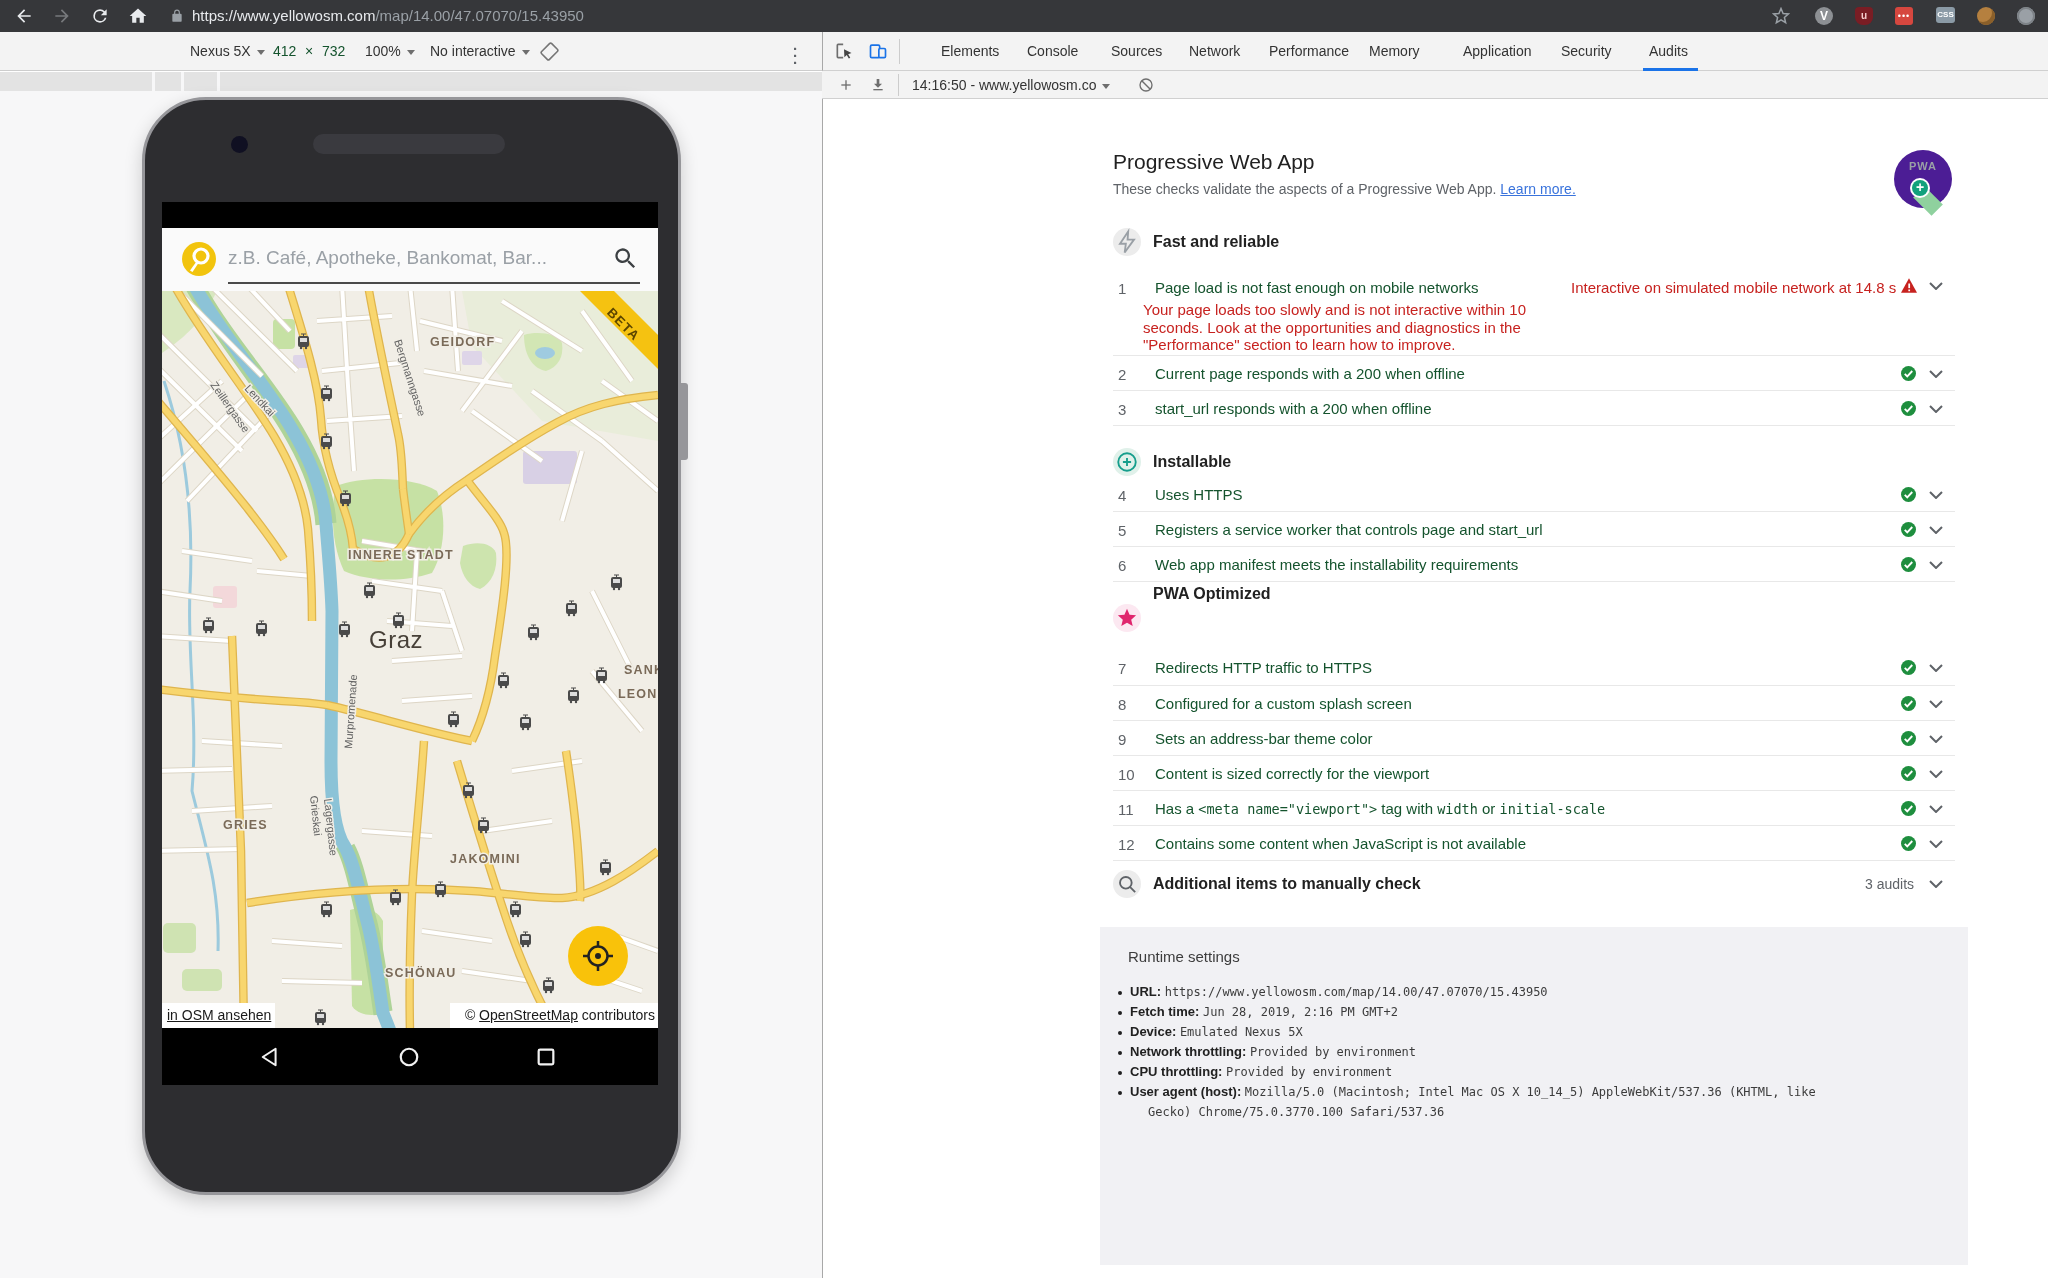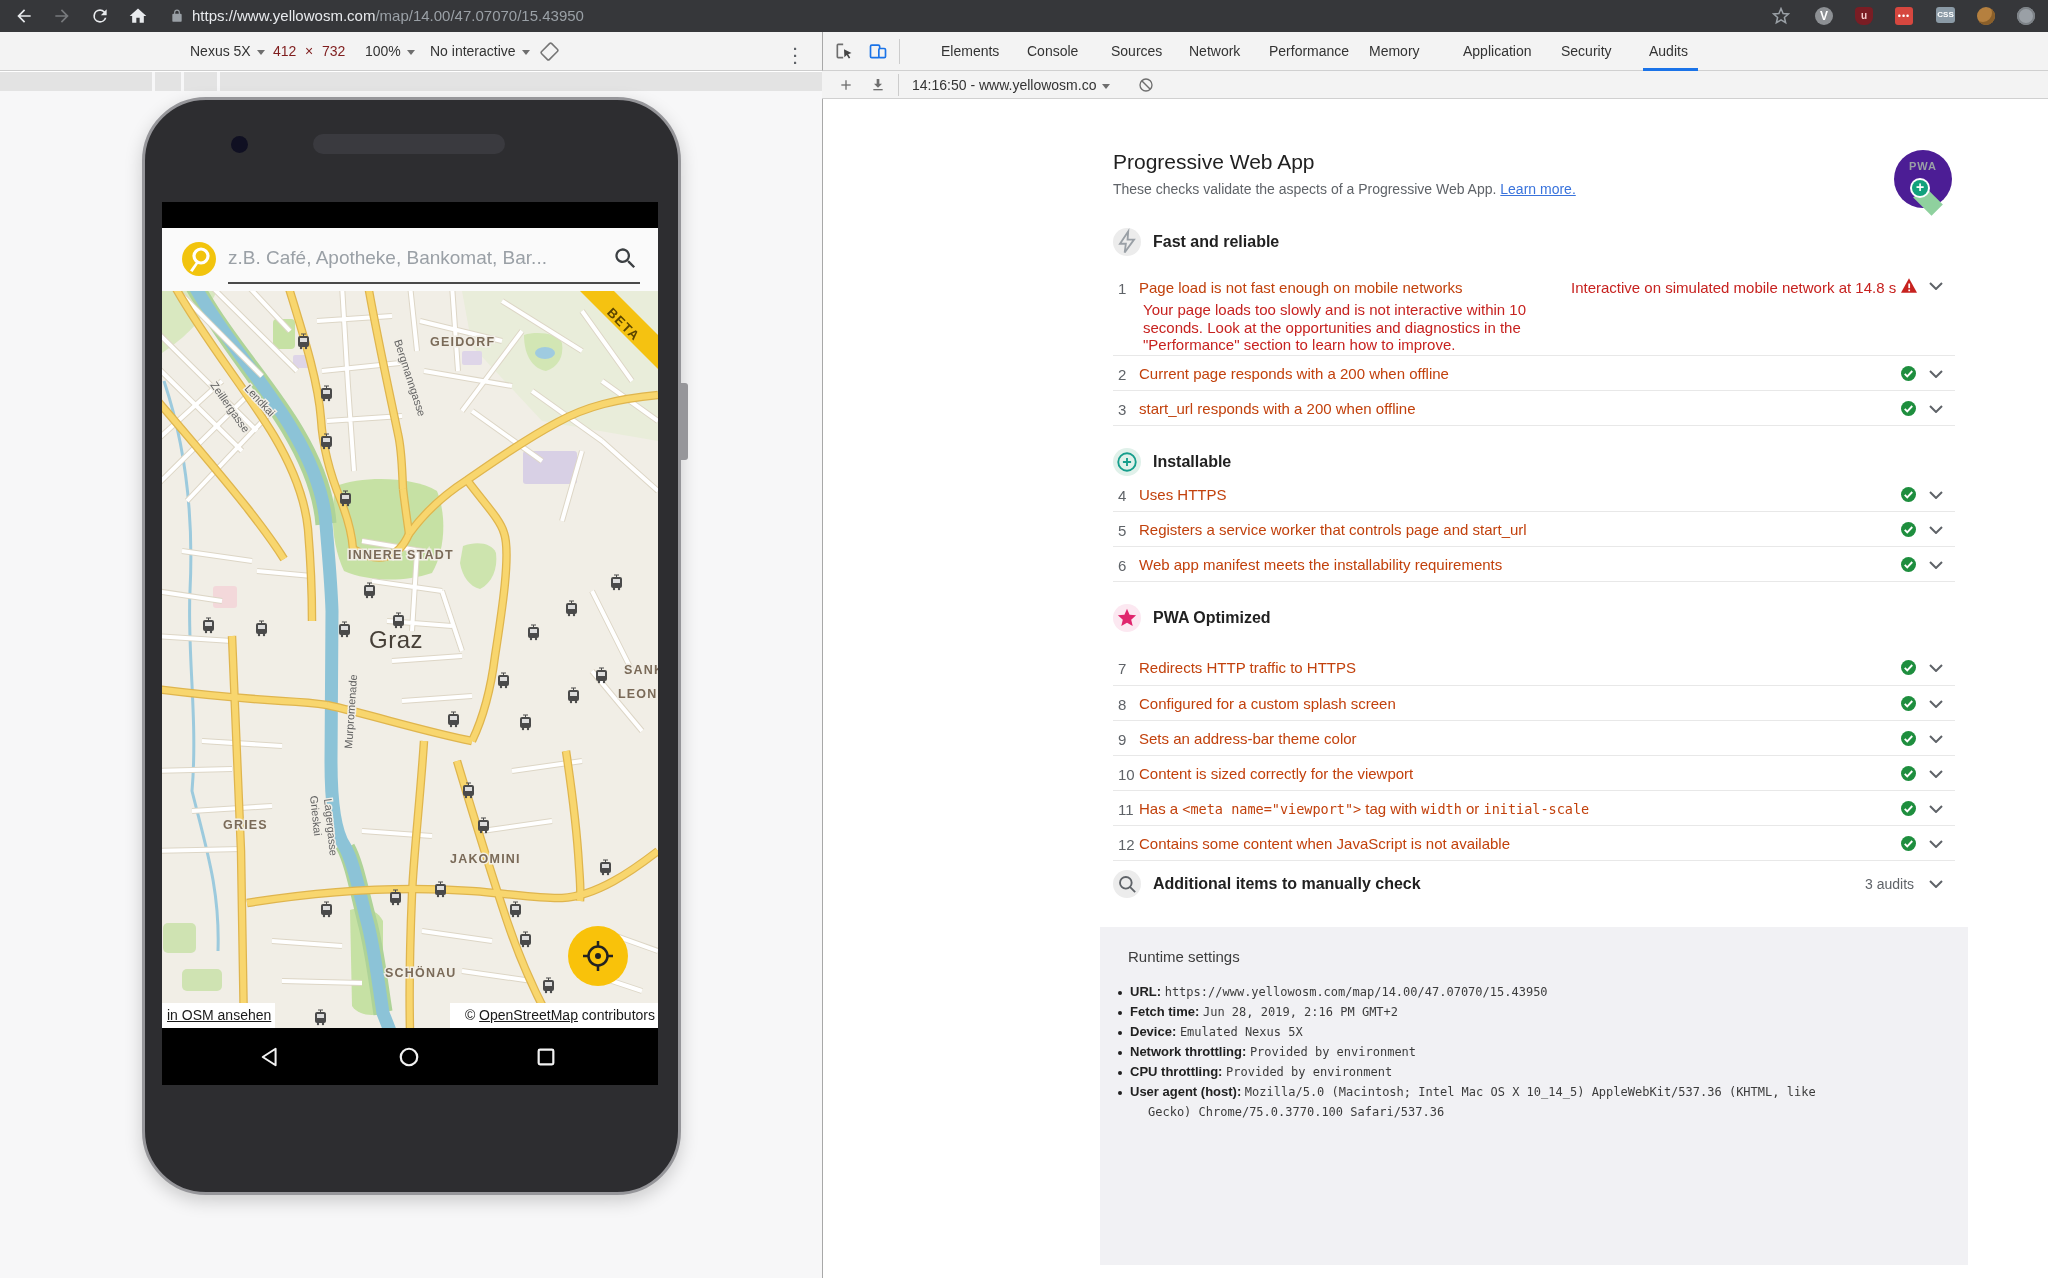--- a/index.html
+++ b/index.html
@@ -8,21 +8,21 @@
   #stage { position:relative; width:2048px; height:1278px; }
 
   
   #chrome-bar { left:0; top:0; width:2048px; height:32px; background:#36373a; }
   #chrome-bar svg { display:block; }
   .url { font-size:15px; color:#e8eaed; line-height:32px; white-space:nowrap; }
   .url .path { color:#9aa0a6; }
 
   
   #device-toolbar { left:0; top:32px; width:822px; height:39px; background:#f3f3f3; border-bottom:1px solid #cdcdcd; font-size:14px; color:#333; }
-  #device-toolbar .dim { color:#7f1d1d; }
+  #device-toolbar .dim { color:#14532d; }
   .dtxt { position:absolute; top:0; line-height:39px; white-space:nowrap; }
   .caret { display:inline-block; width:0; height:0; border-left:4px solid transparent; border-right:4px solid transparent; border-top:5px solid #6e6e6e; margin-left:6px; vertical-align:middle; }
 
   #mq-band { left:0; top:72px; width:822px; height:19px; background:#e3e3e3; }
   .mq-sep { position:absolute; top:0; width:3px; height:19px; background:#f7f7f8; }
 
   #backdrop { left:0; top:91px; width:822px; height:1187px; background:#f7f7f8; }
 
   
   #phone-frame { left:142px; top:97px; width:539px; height:1098px; background:#2d2d30; border:3px solid #96969a; border-radius:64px; box-shadow:0 6px 18px rgba(0,0,0,0.18); }
@@ -57,21 +57,21 @@
   #tab-underline { position:absolute; height:3px; background:#1a73e8; }
   #dt-actionbar { left:822px; top:71px; width:1226px; height:28px; background:#f3f3f3; border-bottom:1px solid #d0d0d0; font-size:14px; color:#333; }
 
   
   .rep-h1 { font-size:21px; color:#212121; font-weight:400; }
   .rep-sub { font-size:14px; color:#5f6368; }
   .rep-sub a { color:#3973dc; }
   .sec-title { font-size:16px; font-weight:700; color:#212121; }
   .sec-icon { width:28px; height:28px; border-radius:50%; background:#ececec; }
   .row-num { font-size:15px; color:#5f6368; }
-  .row-title { font-size:15px; color:#c2410c; white-space:nowrap; }
+  .row-title { font-size:15px; color:#14532d; white-space:nowrap;margin-left:16px; }
   .row-border { height:1px; background:#e8e8e8; }
   .red { color:#c7221f; }
   .desc { font-size:15px; line-height:17.5px; width:470px; }
   code { font-family:"DejaVu Sans Mono",monospace; font-size:13.5px; }
   .check { width:15px; height:15px; border-radius:50%; background:#1e8e3e; }
   .check svg { display:block; }
   .chev { width:14px; height:8px; }
   .manual-title { font-size:16px; font-weight:700; color:#212121; }
   .manual-count { font-size:14px; color:#5f6368; }
 
@@ -474,21 +474,21 @@
   <svg class="abs chev" style="left:1929px;top:561px" viewBox="0 0 14 8">
       <path fill="none" stroke="#5f6368" stroke-width="2" d="M1 1 L7 7 L13 1"></path>
     </svg>
   <div class="abs row-border" style="left:1113px;top:581px;width:842px"></div>
 
   <div class="abs sec-icon" style="left:1113px;top:604px;background:#fce8f1">
     <svg width="28" height="28" viewBox="0 0 24 24">
         <path fill="#e0266d" d="M12 4 L14.2 9.2 L19.8 9.7 L15.6 13.4 L16.9 18.9 L12 16 L7.1 18.9 L8.4 13.4 L4.2 9.7 L9.8 9.2 Z"></path>
       </svg>
   </div>
-  <div class="abs sec-title" style="left:1153px;top:609px">PWA Optimized</div>
+  <div class="abs sec-title" style="left:1153px;top:585px">PWA Optimized</div>
 
   <div class="abs row-num" style="left:1118px;top:660px">7</div>
   <div class="abs row-title" style="left:1139px;top:659px">Redirects HTTP traffic to HTTPS</div>
   <div class="abs check" style="left:1901px;top:660px">
       <svg width="15" height="15" viewBox="0 0 24 24">
         <path fill="none" stroke="#fff" stroke-width="3" d="M6 12.5 L10 16.5 L18 8"></path>
       </svg>
     </div>
   <svg class="abs chev" style="left:1929px;top:664px" viewBox="0 0 14 8">
       <path fill="none" stroke="#5f6368" stroke-width="2" d="M1 1 L7 7 L13 1"></path>

